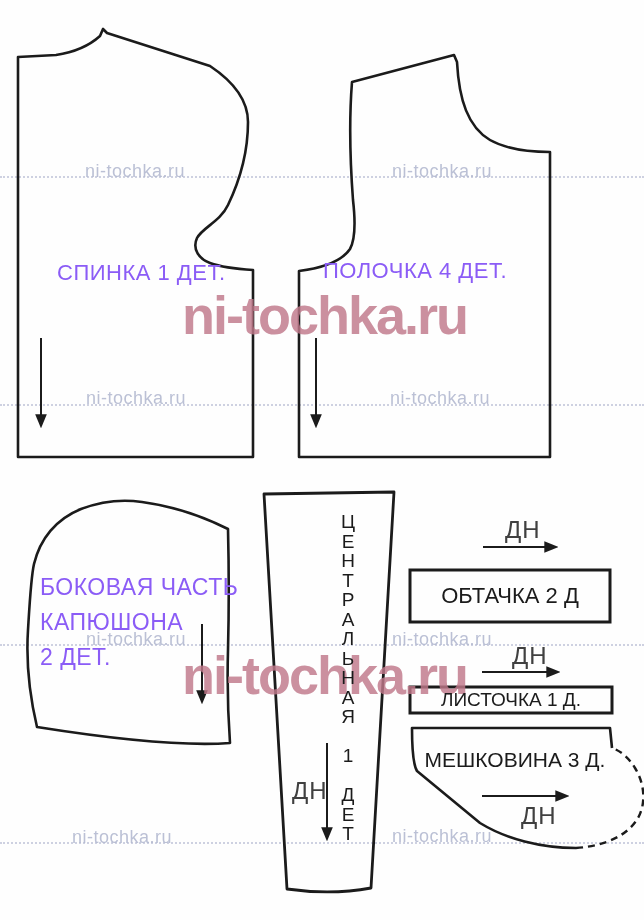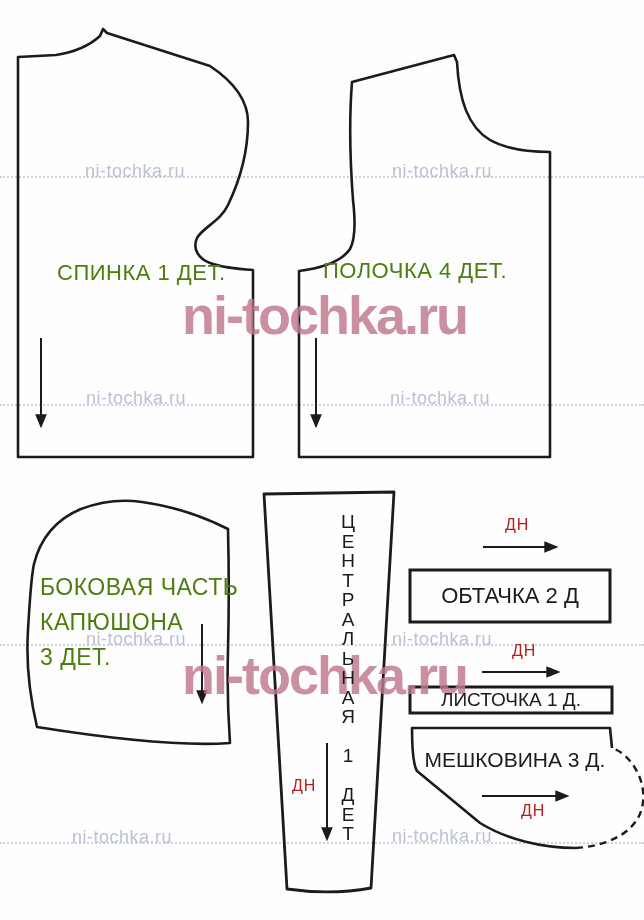--- a/index.html
+++ b/index.html
@@ -1,25 +1,25 @@
 <!DOCTYPE html>
 <html><head>
 <meta charset="utf-8">
 <style>
   html,body{margin:0;padding:0;background:#ffffff;}
   #canvas{
     position:relative;width:644px;height:920px;background:#fefefe;overflow:hidden;
     font-family:"Liberation Sans", sans-serif;color:#1b1b1b;
   }
   #pattern-svg{position:absolute;left:0;top:0;}
-  .lbl{position:absolute;font-size:22px;letter-spacing:.5px;color:#4d7c0f;white-space:pre-line;}
+  .lbl{position:absolute;font-size:22px;letter-spacing:.5px;color:#8b5cf6;white-space:pre-line;}
   .wm-line{position:absolute;left:0;width:644px;height:0;border-top:2px dotted #c6cadc;opacity:.85;}
   .wm-small{position:absolute;font-size:18px;color:#b4bad1;letter-spacing:.5px;opacity:.9;}
   .wm-big{position:absolute;font-size:54px;font-weight:bold;letter-spacing:-2px;color:#c0798b;opacity:.82;line-height:1;}
-  .dn{position:absolute;font-size:16px;letter-spacing:1px;color:#b91c1c;}
+  .dn{position:absolute;font-size:24px;letter-spacing:1px;color:#404040;}
   .boxlbl{position:absolute;display:flex;align-items:center;justify-content:center;}
   .vtext{position:absolute;text-align:center;white-space:pre-line;}
 </style>
 </head>
 <body>
 
 <div id="canvas">
 
   <div class="wm-line" style="top:176px"></div>
   <div class="wm-line" style="top:404px"></div>
@@ -96,21 +96,21 @@
   </svg>
 
   <span class="wm-big" style="left:182px;top:288px">ni-tochka.ru</span>
   <span class="wm-big" style="left:182px;top:648px">ni-tochka.ru</span>
 
   <span class="lbl" style="left:57px;top:260px">СПИНКА 1 ДЕТ.</span>
   <span class="lbl" style="left:323px;top:258px">ПОЛОЧКА 4 ДЕТ.</span>
 
   <span class="lbl" style="left:40px;top:570px;font-size:23px;line-height:35px">БОКОВАЯ ЧАСТЬ
 КАПЮШОНА
-3 ДЕТ.</span>
+2 ДЕТ.</span>
 
   <div class="vtext" style="left:334px;top:512px;width:28px;font-size:19px;line-height:19.5px;letter-spacing:0">Ц
 Е
 Н
 Т
 Р
 А
 Л
 Ь
 Н

